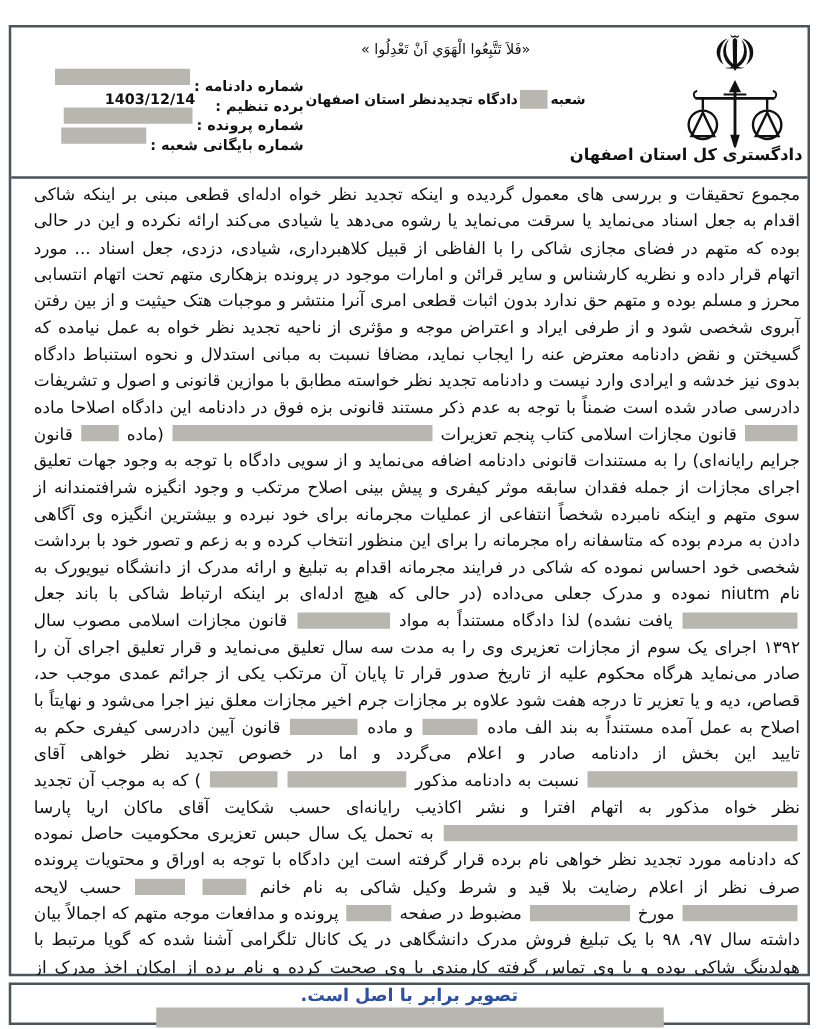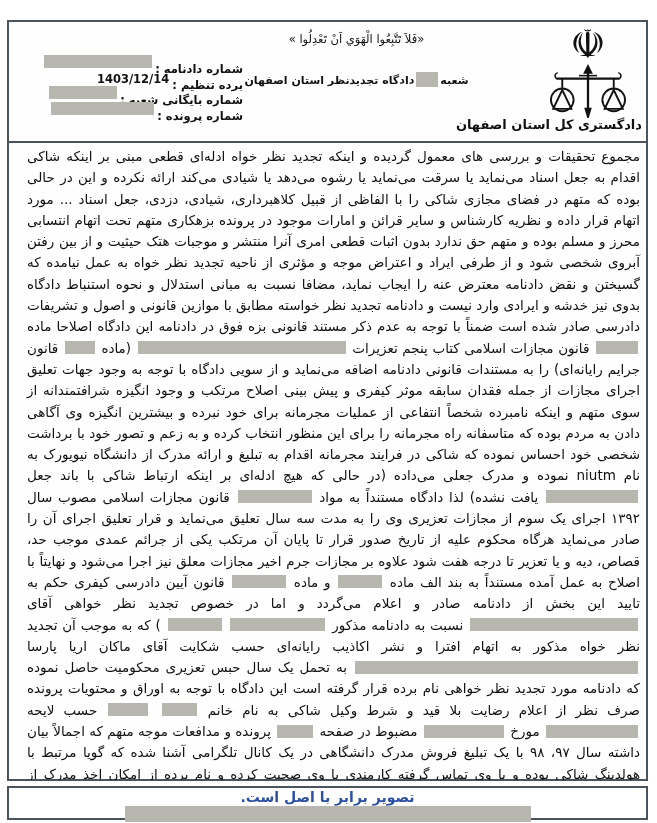--- a/index.html
+++ b/index.html
@@ -53,21 +53,21 @@
     position:absolute;left:16px;top:34px;width:218px;
     direction:rtl;text-align:left;
   }
   .field-row{
     direction:rtl;text-align:right;
     font-size:11.5px;font-weight:bold;color:#111;
     height:15.5px;line-height:15.5px;white-space:nowrap;
     display:flex;justify-content:flex-start;align-items:center;
   }
   .field-label{order:1;margin-top:12px;}
-  .field-value{order:2;margin-right:3px;font-weight:bold;}
+  .field-value{order:2;margin-right:16px;font-weight:bold;}
   .redact{
     display:inline-block;background:#b7b7af;height:13px;
     vertical-align:middle;position:relative;top:-1px;margin:0 2px;
   }
   .field-bar{order:2;margin-right:3px;height:13px;background:#b7b7af;display:inline-block;position:relative;top:-2px;}
   
   .body-section{
     height:634px;overflow:hidden;
     padding:3px 6px 0 18px;
     direction:rtl;
@@ -135,26 +135,26 @@
       <div class="header-fields">
         <div class="field-row">
           <span class="field-label">شماره دادنامه :</span>
           <span class="field-bar" style="width: 108px;"></span>
         </div>
         <div class="field-row">
           <span class="field-label">برده تنظیم :</span>
           <span class="field-value">1403/12/14</span>
         </div>
         <div class="field-row">
+          <span class="field-label">شماره پرونده :</span>
+          <span class="field-bar" style="width: 103px;"></span>
+        </div>
+        <div class="field-row">
           <span class="field-label">شماره بایگانی شعبه :</span>
           <span class="field-bar" style="width: 68px;"></span>
-        </div>
-        <div class="field-row">
-          <span class="field-label">شماره پرونده :</span>
-          <span class="field-bar" style="width: 103px;"></span>
         </div>
       </div>
 
     </div>
 
     <div class="body-section">
       <div class="body-text">مجموع تحقیقات و بررسی های معمول گردیده و اینکه تجدید نظر خواه ادله‌ای قطعی مبنی بر اینکه شاکی اقدام به جعل اسناد می‌نماید یا سرقت می‌نماید یا رشوه می‌دهد یا شیادی می‌کند ارائه نکرده و این در حالی بوده که متهم در فضای مجازی شاکی را با الفاظی از قبیل کلاهبرداری، شیادی، دزدی، جعل اسناد ... مورد اتهام قرار داده و نظریه کارشناس و سایر قرائن و امارات موجود در پرونده بزهکاری متهم تحت اتهام انتسابی محرز و مسلم بوده و متهم حق ندارد بدون اثبات قطعی امری آنرا منتشر و موجبات هتک حیثیت و از بین رفتن آبروی شخصی شود و از طرفی ایراد و اعتراض موجه و مؤثری از ناحیه تجدید نظر خواه به عمل نیامده که گسیختن و نقض دادنامه معترض عنه را ایجاب نماید، مضافا نسبت به مبانی استدلال و نحوه استنباط دادگاه بدوی نیز خدشه و ایرادی وارد نیست و دادنامه تجدید نظر خواسته مطابق با موازین قانونی و اصول و تشریفات دادرسی صادر شده است ضمناً با توجه به عدم ذکر مستند قانونی بزه فوق در دادنامه این دادگاه اصلاحا ماده <span class="redact" style="width: 42px;"></span> قانون مجازات اسلامی کتاب پنجم تعزیرات <span class="redact" style="width: 208px;"></span> (ماده <span class="redact" style="width: 30px;"></span> قانون جرایم رایانه‌ای) را به مستندات قانونی دادنامه اضافه می‌نماید و از سویی دادگاه با توجه به وجود جهات تعلیق اجرای مجازات از جمله فقدان سابقه موثر کیفری و پیش بینی اصلاح مرتکب و وجود انگیزه شرافتمندانه از سوی متهم و اینکه نامبرده شخصاً انتفاعی از عملیات مجرمانه برای خود نبرده و بیشترین انگیزه وی آگاهی دادن به مردم بوده که متاسفانه راه مجرمانه را برای این منظور انتخاب کرده و به زعم و تصور خود با برداشت شخصی خود احساس نموده که شاکی در فرایند مجرمانه اقدام به تبلیغ و ارائه مدرک از دانشگاه نیویورک به نام niutm نموده و مدرک جعلی می‌داده (در حالی که هیچ ادله‌ای بر اینکه ارتباط شاکی با باند جعل <span class="redact" style="width: 92px;"></span> یافت نشده) لذا دادگاه مستنداً به مواد <span class="redact" style="width: 74px;"></span> قانون مجازات اسلامی مصوب سال ۱۳۹۲ اجرای یک سوم از مجازات تعزیری وی را به مدت سه سال تعلیق می‌نماید و قرار تعلیق اجرای آن را صادر می‌نماید هرگاه محکوم علیه از تاریخ صدور قرار تا پایان آن مرتکب یکی از جرائم عمدی موجب حد، قصاص، دیه و یا تعزیر تا درجه هفت شود علاوه بر مجازات جرم اخیر مجازات معلق نیز اجرا می‌شود و نهایتاً با اصلاح به عمل آمده مستنداً به بند الف ماده <span class="redact" style="width: 44px;"></span> و ماده <span class="redact" style="width: 54px;"></span> قانون آیین دادرسی کیفری حکم به تایید این بخش از دادنامه صادر و اعلام می‌گردد و اما در خصوص تجدید نظر خواهی آقای <span class="redact" style="width: 168px;"></span> نسبت به دادنامه مذکور <span class="redact" style="width: 95px;"></span> <span class="redact" style="width: 54px;"></span> ) که به موجب آن تجدید نظر خواه مذکور به اتهام افترا و نشر اکاذیب رایانه‌ای حسب شکایت آقای ماکان اریا پارسا <span class="redact" style="width: 283px;"></span> به تحمل یک سال حبس تعزیری محکومیت حاصل نموده که دادنامه مورد تجدید نظر خواهی نام برده قرار گرفته است این دادگاه با توجه به اوراق و محتویات پرونده صرف نظر از اعلام رضایت بلا قید و شرط وکیل شاکی به نام خانم <span class="redact" style="width: 35px;"></span> <span class="redact" style="width: 40px;"></span> حسب لایحه <span class="redact" style="width: 92px;"></span> مورخ <span class="redact" style="width: 80px;"></span> مضبوط در صفحه <span class="redact" style="width: 36px;"></span> پرونده و مدافعات موجه متهم که اجمالاً بیان داشته سال ۹۷، ۹۸ با یک تبلیغ فروش مدرک دانشگاهی در یک کانال تلگرامی آشنا شده که گویا مرتبط با هولدینگ شاکی بوده و با وی تماس گرفته کارمندی با وی صحبت کرده و نام برده از امکان اخذ مدرک از دانشگاه‌های خارجی با قابلیت معادل‌سازی داخلی و اسم دانشگاه آی یو تی ام آمریکایی سخن</div>
     </div>
 
   </div>

